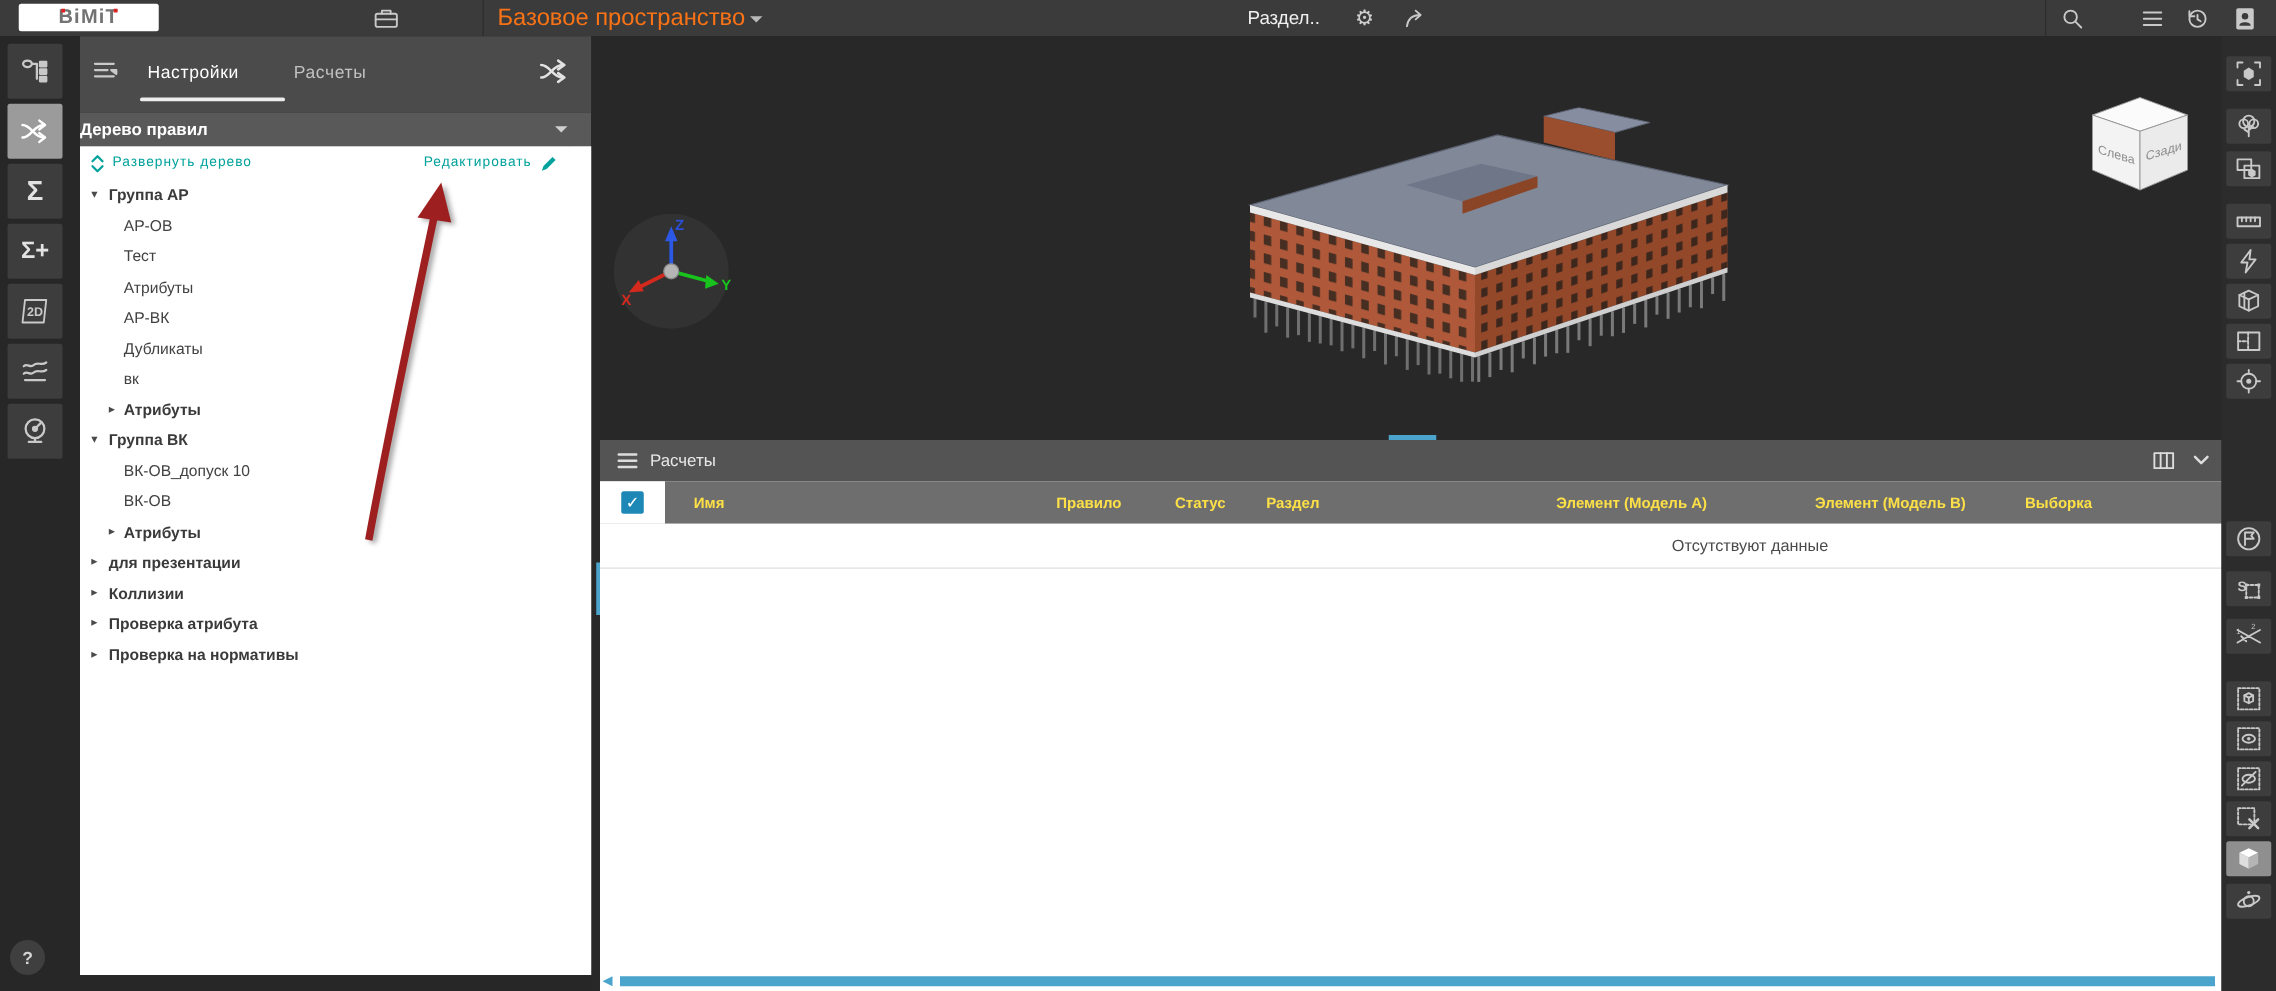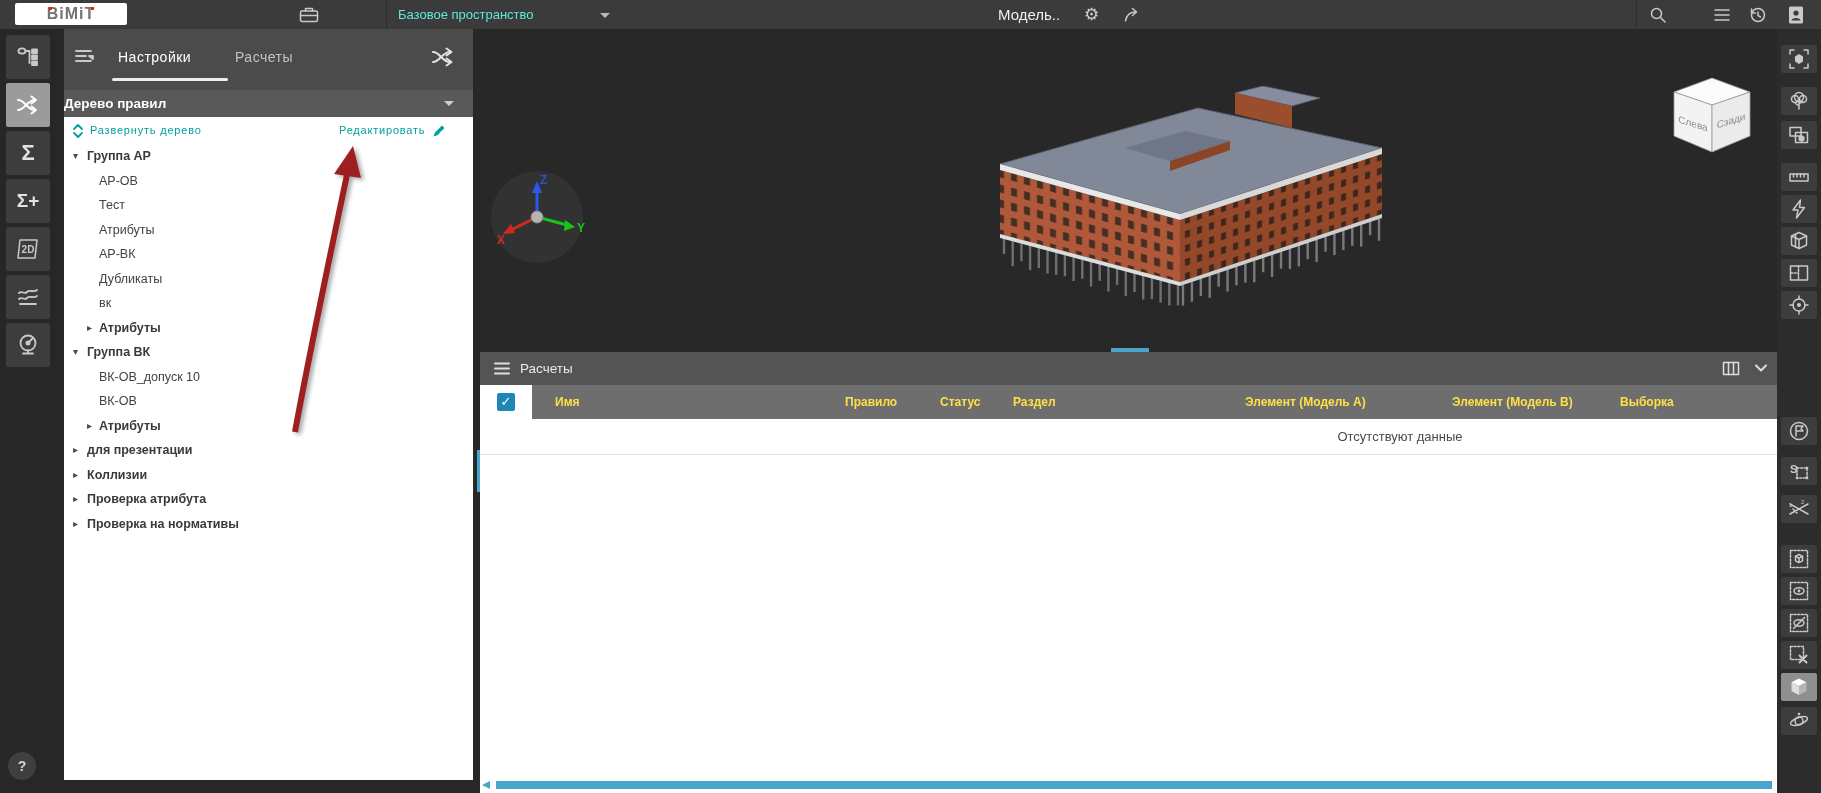--- a/index.html
+++ b/index.html
@@ -8,21 +8,21 @@
   .abs{position:absolute;}
   svg{display:block;}
   .ico{stroke:#c9c9c9;fill:none;stroke-width:1.5;stroke-linecap:round;stroke-linejoin:round;}
 
   
   #topbar{left:0;top:0;width:1821px;height:29px;background:#3b3b3b;border-bottom:1px solid #1f1f1f;}
   #logo{left:15px;top:3px;width:112px;height:22px;background:#fff;border-radius:2px;
         color:#737373;font-weight:bold;font-size:16px;letter-spacing:1px;text-align:center;line-height:22px;}
   #logo i{position:absolute;width:3px;height:3px;background:#d22;top:4px;}
   .tb-divider{top:0;width:1px;height:29px;background:#2c2c2c;}
-  .tb-text{color:#5eead4;font-size:13px;line-height:29px;}
+  .tb-text{color:#f97316;font-size:19px;line-height:29px;}
   #proj-title{color:#f0f0f0;font-size:15px;line-height:29px;}
   .tri-down{width:0;height:0;border-left:5px solid transparent;border-right:5px solid transparent;border-top:5px solid #b9b9b9;}
 
   
   #left-rail{left:0;top:29px;width:56px;height:764px;background:#272727;}
   .rail-tile{position:absolute;left:6px;width:44px;height:44px;background:#3d3d3d;border-radius:2px;
              display:flex;align-items:center;justify-content:center;color:#d8d8d8;}
   .rail-tile.active{background:#9b9b9b;}
   .rail-glyph{font-size:22px;font-weight:bold;color:#e2e2e2;}
   #help-btn{left:8px;top:752px;width:28px;height:28px;border-radius:50%;background:#3f3f3f;color:#d5d5d5;
@@ -89,21 +89,21 @@
         <rect x="2.5" y="7" width="17" height="10.5" rx="1.5"></rect>
         <path d="M7.5 7 V4.5 h7 V7"></path>
           <path d="M2.5 11.5 h17"></path>
       </svg>
     </div>
     <div class="abs tb-divider" style="left:386px"></div>
     <div class="abs tb-text" style="left:398px;top:0">
       <span>Базовое пространство</span>
     </div>
     <div class="abs tri-down" style="left:600px;top:13px"></div>
-    <div id="proj-title" class="abs" style="left:998px;top:0">Модель..</div>
+    <div id="proj-title" class="abs" style="left:998px;top:0">Раздел..</div>
     <div class="abs" style="left:1084px;top:2px;color:#cfcfcf;font-size:17px;line-height:26px">⚙</div>
     <div class="abs" style="left:1122px;top:5px">
       <svg width="20" height="19" viewBox="0 0 20 19" class="ico">
         <path d="M3.5 16 C4.5 9.5 8.5 7 14 7"></path>
           <path d="M10.5 3.5 L14.5 7 L10.5 10.5"></path>
       </svg>
     </div>
     <div class="abs tb-divider" style="left:1636px"></div>
     <div class="abs" style="left:1648px;top:5px">
       <svg width="20" height="20" viewBox="0 0 20 20" class="ico">

